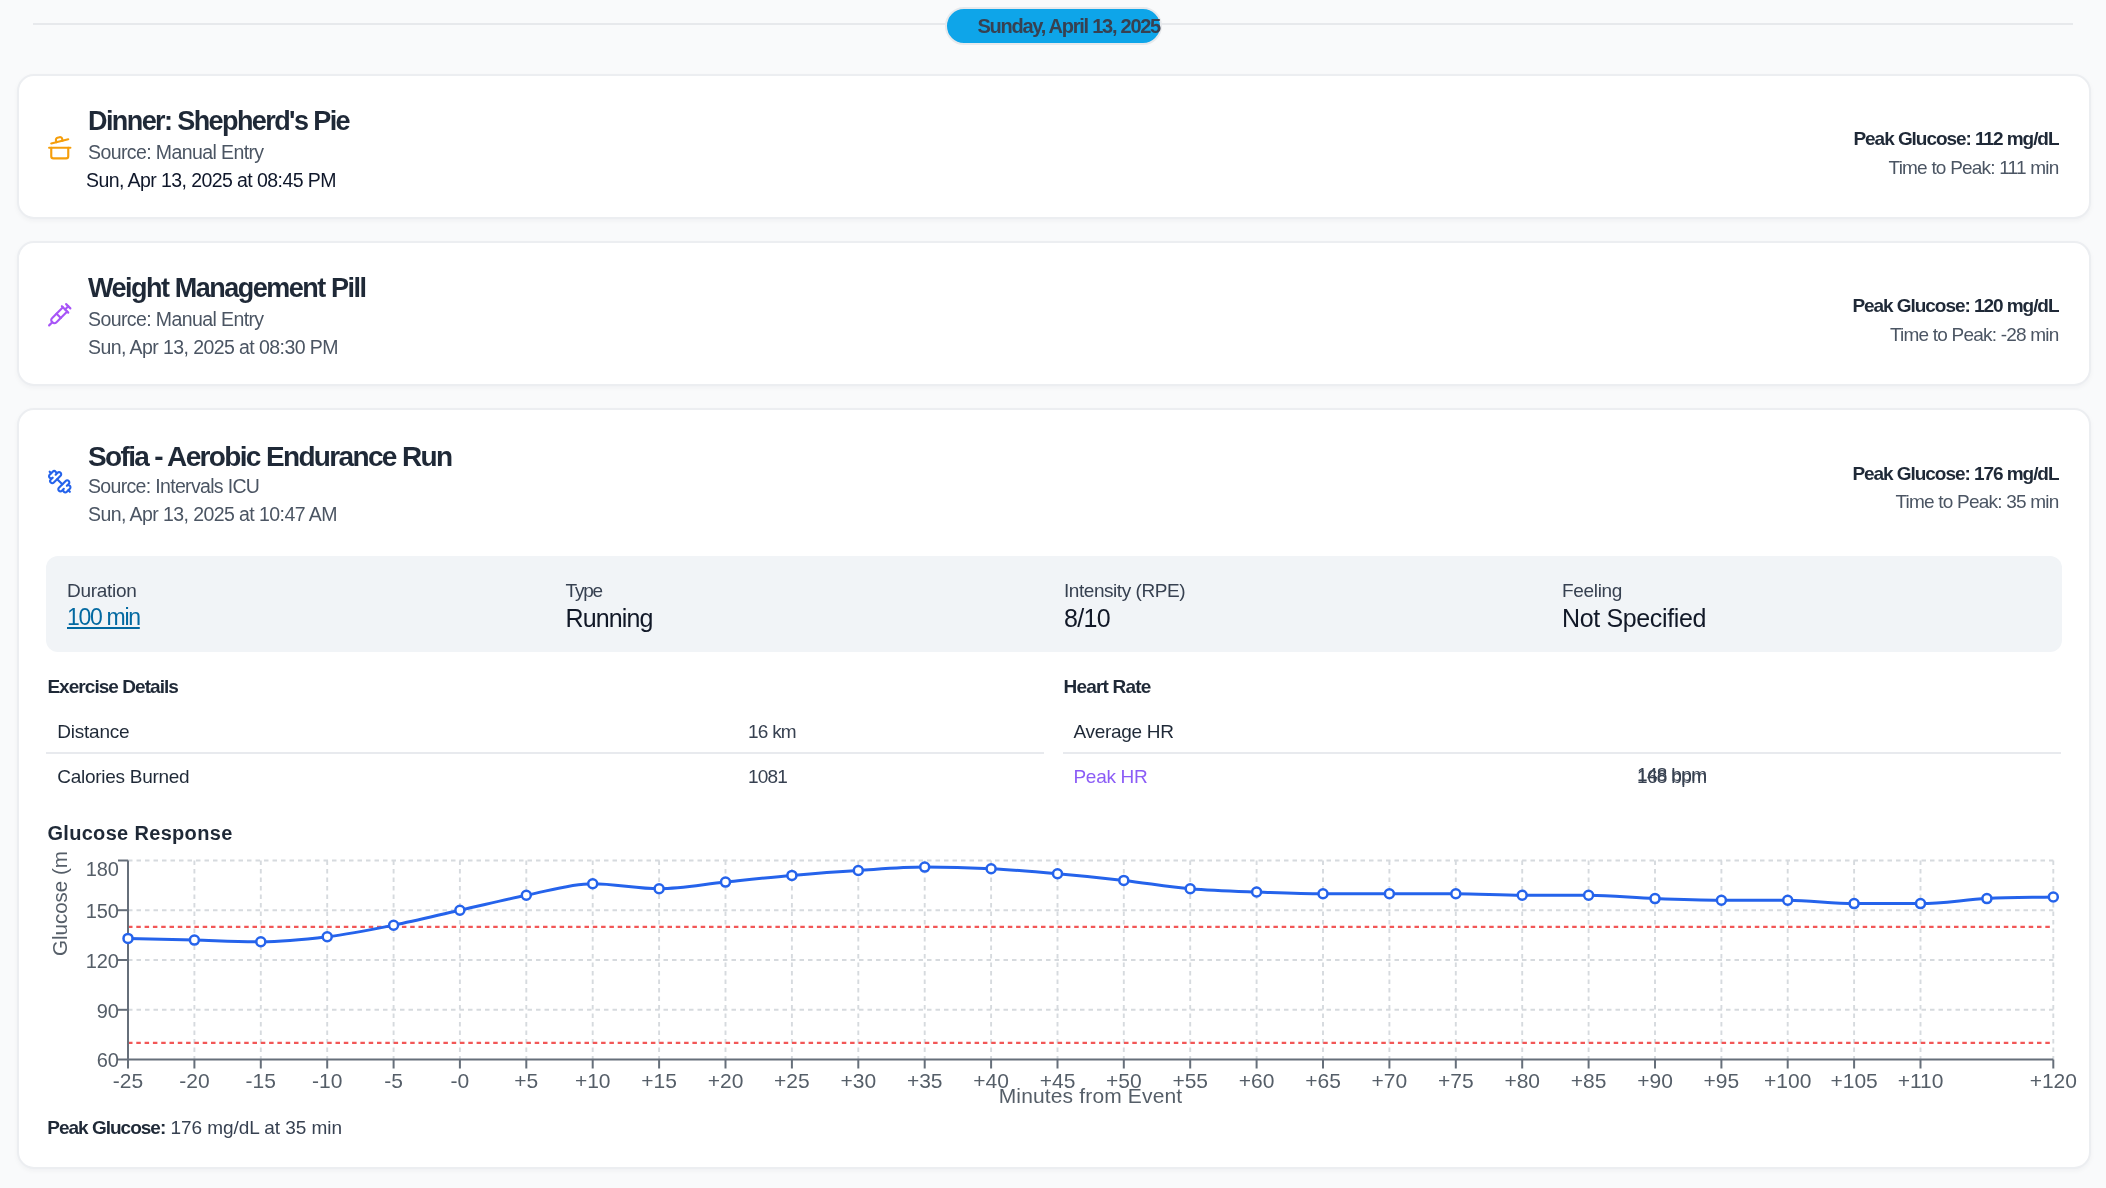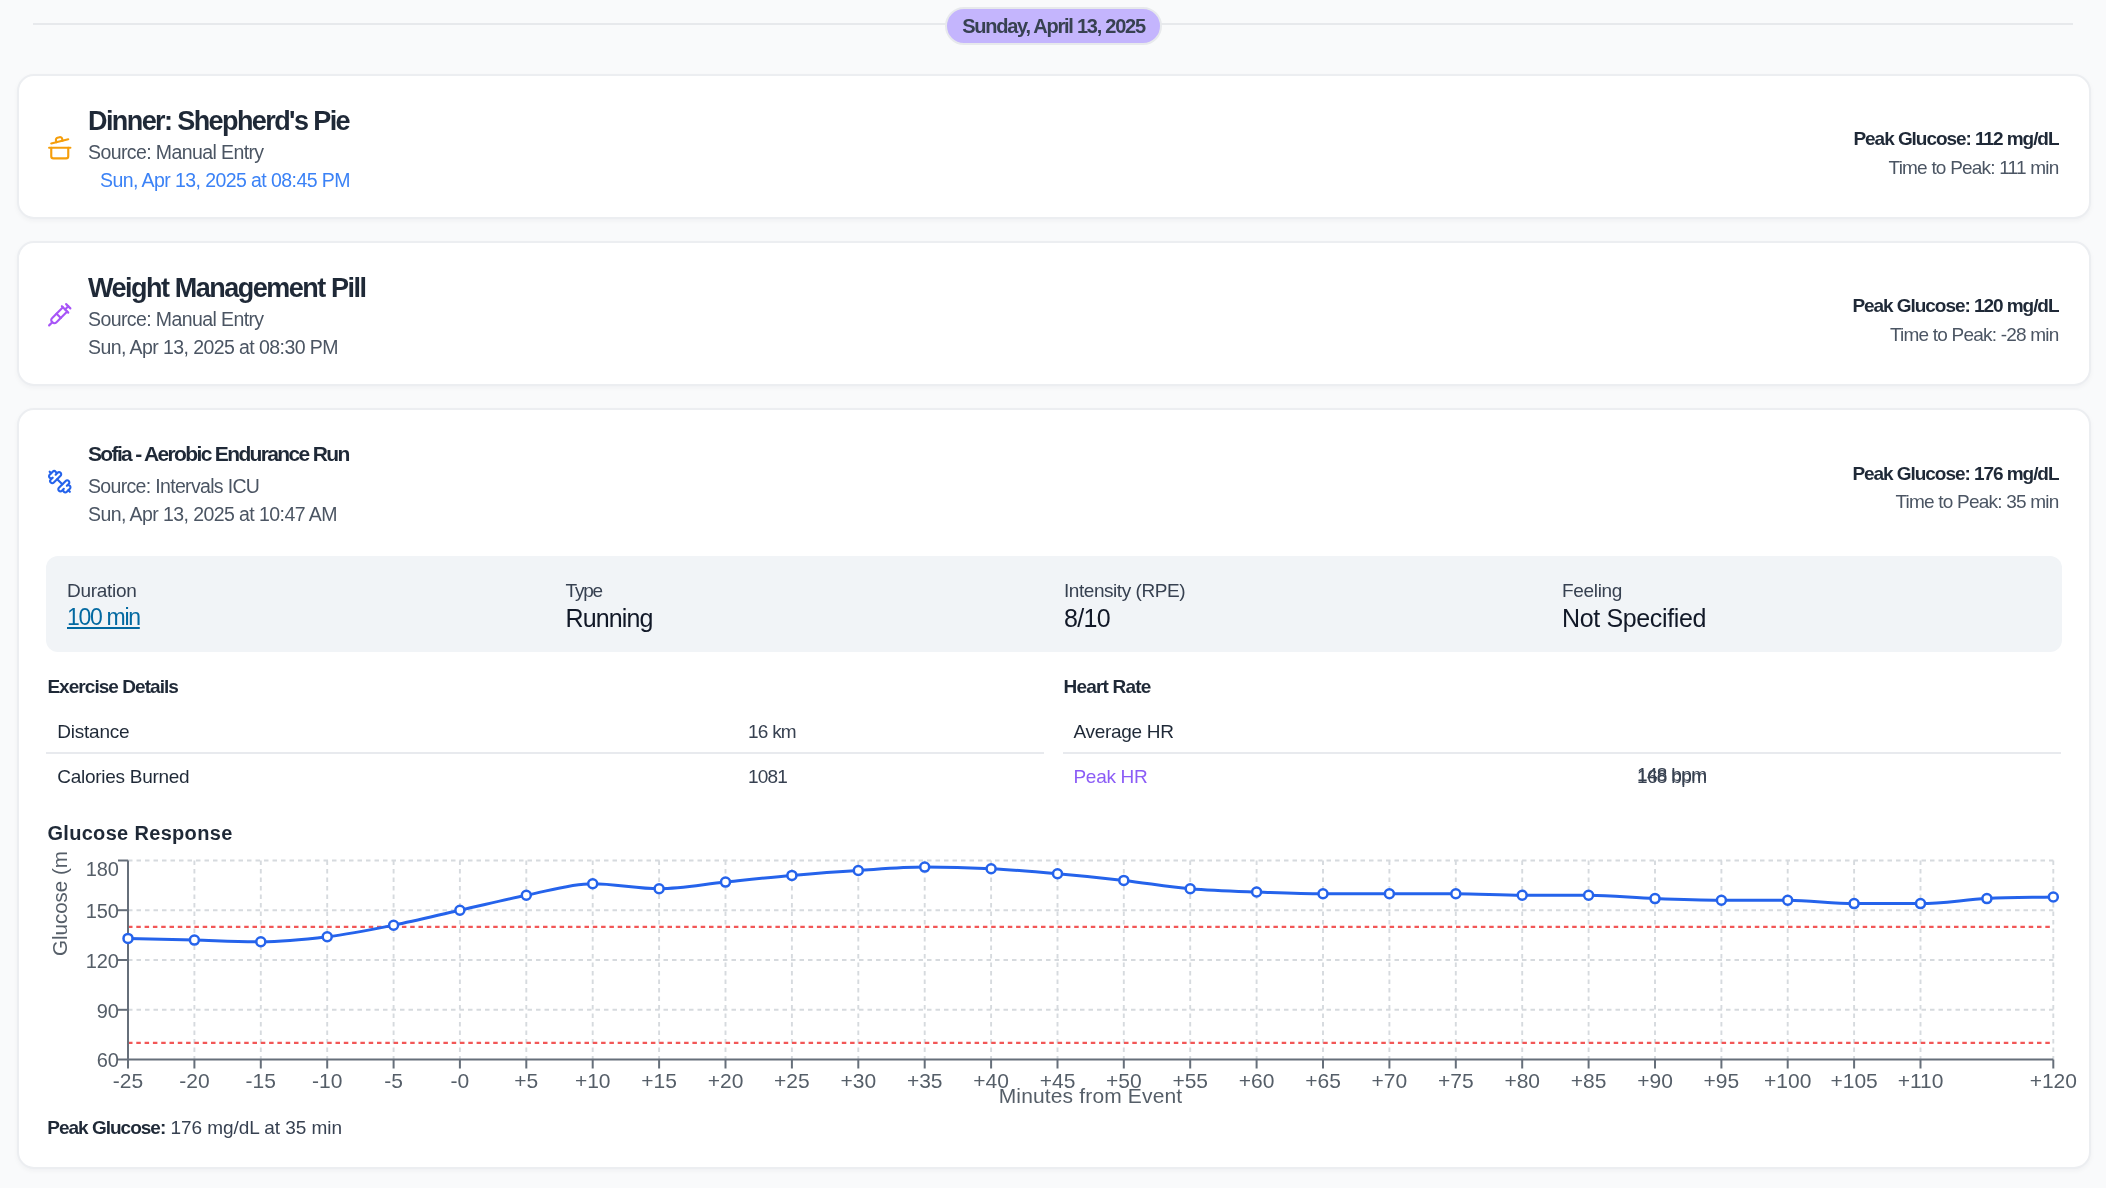--- a/index.html
+++ b/index.html
@@ -1,30 +1,30 @@
 <!DOCTYPE html>
 <html><head><meta charset="utf-8"><style>
 *{margin:0;padding:0;box-sizing:border-box}
 html,body{width:2106px;height:1188px;background:#f9fafb;font-family:"Liberation Sans",sans-serif;position:relative;overflow:hidden}
 .card{position:absolute;left:16.5px;width:2074px;background:#fff;border:2px solid #eceef1;border-radius:17px;box-shadow:0 2px 5px rgba(16,24,40,.04)}
 </style></head><body>
 <div style="position:absolute;left:33px;right:33px;top:23px;height:2px;background:#e7e9ec"></div>
-<div style="position:absolute;left:945px;top:6.5px;width:217px;height:38.5px;background:#c4b5fd;border:2px solid #e7e9ec;border-radius:20px;text-align:center;font-size:20px;font-weight:600;color:#374151;line-height:31.7px;letter-spacing:-1.25px;padding-top:2.2px">Sunday, April 13, 2025</div>
+<div style="position:absolute;left:945px;top:6.5px;width:217px;height:38.5px;background:#0ea5e9;border:2px solid #e7e9ec;border-radius:20px;text-align:right;font-size:20px;font-weight:600;color:#374151;line-height:31.7px;letter-spacing:-1.25px;padding-top:2.2px">Sunday, April 13, 2025</div>
 <div class="card" style="top:73.5px;height:145.5px"></div>
 <div class="card" style="top:240.5px;height:145.5px"></div>
 <div class="card" style="top:408px;height:761.3px"></div>
 <svg style="position:absolute;left:46.9px;top:134.8px" width="25.5" height="25.5" viewBox="0 0 24 24" fill="none" stroke="#f59e0b" stroke-width="2" stroke-linecap="round" stroke-linejoin="round">
     <path d="M2 12h20"></path>
     <path d="M20 12v8a2 2 0 0 1-2 2H6a2 2 0 0 1-2-2v-8"></path>
     <path d="m4 8 16-4"></path>
     <path d="m8.86 6.78-.45-1.81a2 2 0 0 1 1.45-2.43l1.94-.48a2 2 0 0 1 2.43 1.46l.45 1.8"></path>
   </svg>
 <div style="position:absolute;left:88px;top:108.4px;font-size:27px;font-weight:700;color:#1f2937;line-height:1;white-space:nowrap;letter-spacing:-1.59px;">Dinner: Shepherd's Pie</div>
 <div style="position:absolute;left:88px;top:142.7px;font-size:19.5px;font-weight:400;color:#4b5563;line-height:1;white-space:nowrap;letter-spacing:-0.6px;">Source: Manual Entry</div>
-<div style="position:absolute;left:100px;top:170.7px;font-size:19.5px;font-weight:400;color:#3b82f6;line-height:1;white-space:nowrap;letter-spacing:-0.58px;">Sun, Apr 13, 2025 at 08:45 PM</div>
+<div style="position:absolute;left:86px;top:170.7px;font-size:19.5px;font-weight:400;color:#0f172a;line-height:1;white-space:nowrap;letter-spacing:-0.58px;">Sun, Apr 13, 2025 at 08:45 PM</div>
 <div style="position:absolute;right:47.5px;top:129.1px;font-size:19px;font-weight:700;color:#1f2937;line-height:1;white-space:nowrap;letter-spacing:-1.05px;">Peak Glucose: 112 mg/dL</div>
 <div style="position:absolute;right:47.5px;top:157.5px;font-size:19px;font-weight:400;color:#4b5563;line-height:1;white-space:nowrap;letter-spacing:-0.79px;">Time to Peak: 111 min</div>
 <svg style="position:absolute;left:46.9px;top:301.8px" width="25.5" height="25.5" viewBox="0 0 24 24" fill="none" stroke="#a855f7" stroke-width="2" stroke-linecap="round" stroke-linejoin="round">
     <path d="m18 2 4 4"></path>
     <path d="m17 7 3-3"></path>
     <path d="M19 9 8.7 19.3c-1 1-2.5 1-3.4 0l-.6-.6c-1-1-1-2.5 0-3.4L15 5"></path>
     <path d="m9 11 4 4"></path>
     <path d="m5 19-3 3"></path>
     <path d="m14 4 6 6"></path>
   </svg>
@@ -33,21 +33,21 @@
 <div style="position:absolute;left:88px;top:337.7px;font-size:19.5px;font-weight:400;color:#4b5563;line-height:1;white-space:nowrap;letter-spacing:-0.58px;">Sun, Apr 13, 2025 at 08:30 PM</div>
 <div style="position:absolute;right:47.5px;top:296.1px;font-size:19px;font-weight:700;color:#1f2937;line-height:1;white-space:nowrap;letter-spacing:-1.05px;">Peak Glucose: 120 mg/dL</div>
 <div style="position:absolute;right:47.5px;top:324.5px;font-size:19px;font-weight:400;color:#4b5563;line-height:1;white-space:nowrap;letter-spacing:-0.79px;">Time to Peak: -28 min</div>
 <svg style="position:absolute;left:46.9px;top:469.3px" width="25.5" height="25.5" viewBox="0 0 24 24" fill="none" stroke="#2563eb" stroke-width="2" stroke-linecap="round" stroke-linejoin="round">
     <path d="M14.4 14.4 9.6 9.6"></path>
     <path d="M18.657 21.485a2 2 0 1 1-2.829-2.828l-1.767 1.768a2 2 0 1 1-2.829-2.829l6.364-6.364a2 2 0 1 1 2.829 2.829l-1.768 1.767a2 2 0 1 1 2.828 2.829z"></path>
     <path d="m21.5 21.5-1.4-1.4"></path>
     <path d="M3.9 3.9 2.5 2.5"></path>
     <path d="M6.404 12.768a2 2 0 1 1-2.829-2.829l1.768-1.767a2 2 0 1 1-2.828-2.829l2.828-2.828a2 2 0 1 1 2.829 2.828l1.767-1.768a2 2 0 1 1 2.829 2.829z"></path>
   </svg>
-<div style="position:absolute;left:88px;top:442.9px;font-size:21px;font-weight:700;color:#1f2937;line-height:1;white-space:nowrap;letter-spacing:-1.65px;">Sofia - Aerobic Endurance Run</div>
+<div style="position:absolute;left:88px;top:442.9px;font-size:28px;font-weight:700;color:#1f2937;line-height:1;white-space:nowrap;letter-spacing:-1.65px;">Sofia - Aerobic Endurance Run</div>
 <div style="position:absolute;left:88px;top:477.2px;font-size:19.5px;font-weight:400;color:#4b5563;line-height:1;white-space:nowrap;letter-spacing:-0.67px;">Source: Intervals ICU</div>
 <div style="position:absolute;left:88px;top:505.2px;font-size:19.5px;font-weight:400;color:#4b5563;line-height:1;white-space:nowrap;letter-spacing:-0.58px;">Sun, Apr 13, 2025 at 10:47 AM</div>
 <div style="position:absolute;right:47.5px;top:463.6px;font-size:19px;font-weight:700;color:#1f2937;line-height:1;white-space:nowrap;letter-spacing:-1.05px;">Peak Glucose: 176 mg/dL</div>
 <div style="position:absolute;right:47.5px;top:492.0px;font-size:19px;font-weight:400;color:#4b5563;line-height:1;white-space:nowrap;letter-spacing:-0.79px;">Time to Peak: 35 min</div>
 <div style="position:absolute;left:46px;top:556px;width:2016px;height:96px;background:#f1f4f7;border-radius:12px"></div>
 <div style="position:absolute;left:67px;top:580.6px;font-size:19px;font-weight:400;color:#374151;line-height:1;white-space:nowrap;letter-spacing:-0.29px;">Duration</div>
 <div style="position:absolute;left:67px;top:605.9px;font-size:23px;font-weight:400;color:#0369a1;line-height:1;white-space:nowrap;letter-spacing:-1.29px;text-decoration:underline;">100 min</div>
 <div style="position:absolute;left:565.5px;top:580.6px;font-size:19px;font-weight:400;color:#374151;line-height:1;white-space:nowrap;letter-spacing:-1.17px;">Type</div>
 <div style="position:absolute;left:565.5px;top:605.9px;font-size:25px;font-weight:400;color:#111827;line-height:1;white-space:nowrap;letter-spacing:-0.87px;text-align:center;">Running</div>
 <div style="position:absolute;left:1064px;top:580.6px;font-size:19px;font-weight:400;color:#374151;line-height:1;white-space:nowrap;letter-spacing:-0.45px;">Intensity (RPE)</div>

